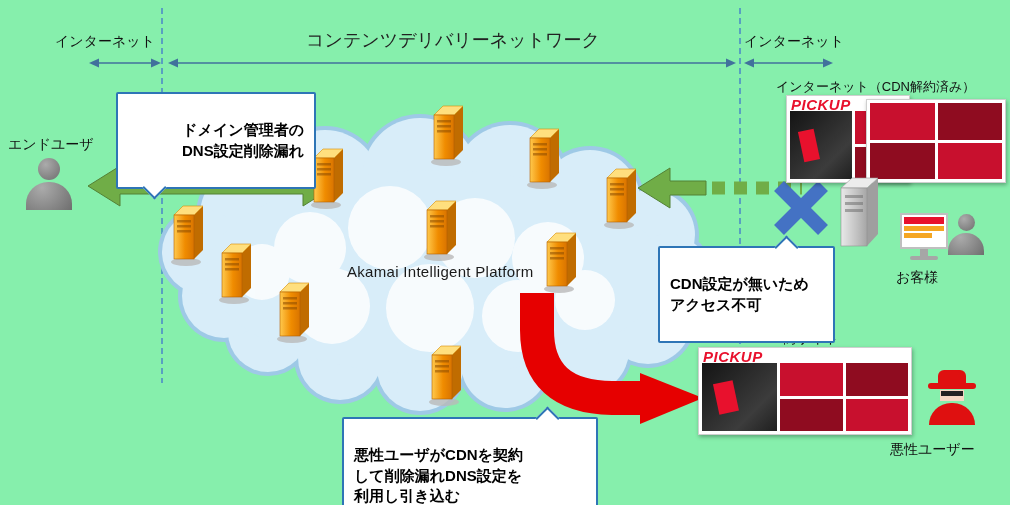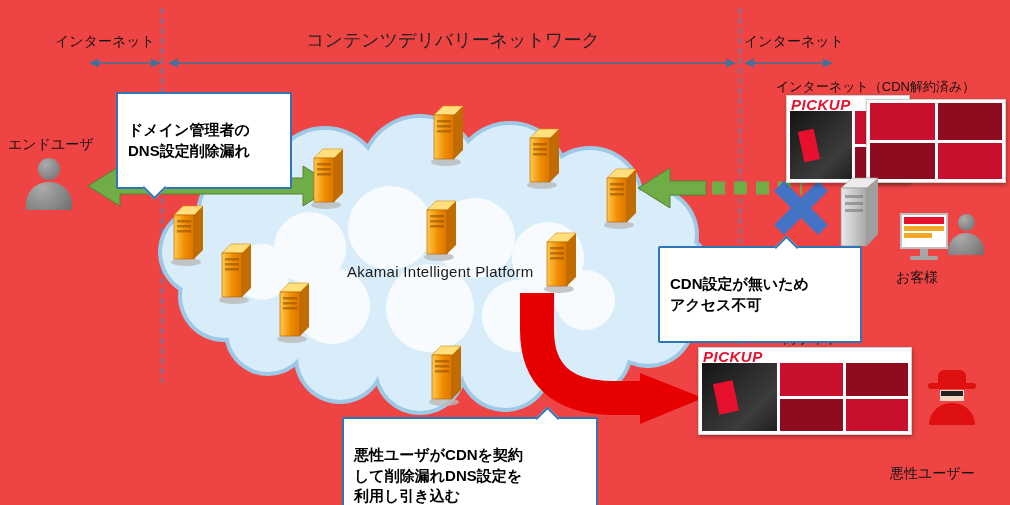--- a/index.html
+++ b/index.html
@@ -1,17 +1,17 @@
 <!DOCTYPE html>
 <html><head>
 <meta charset="utf-8">
 <style>
   html,body{margin:0;padding:0;background:#fff;}
   .stage{
-    position:relative;width:1010px;height:505px;overflow:hidden;background:#ef4444;
+    position:relative;width:1010px;height:505px;overflow:hidden;background:#86efac;
     font-family:"Liberation Sans","DejaVu Sans",sans-serif;color:#111;
   }
   .gfx{position:absolute;left:0;top:0;}
   .lbl{position:absolute;font-size:14px;color:#111;white-space:nowrap;}
   .lbl.center{text-align:center;}
   .lbl.cdn{font-size:18px;color:#222;}
   .lbl.small{font-size:13px;}
   .platform-lbl{position:absolute;font-size:15px;color:#1a1a1a;letter-spacing:.3px;white-space:nowrap;}
 
   
@@ -193,28 +193,28 @@
 
   <div class="lbl center" style="left:40px;top:33px;width:130px;">インターネット</div>
   <div class="lbl cdn center" style="left:170px;top:28px;width:566px;">コンテンツデリバリーネットワーク</div>
   <div class="lbl center" style="left:742px;top:33px;width:104px;">インターネット</div>
 
   <div class="lbl" style="left:8px;top:136px;font-family:Liberation Serif, serif;">エンドユーザ</div>
   <div class="platform-lbl" style="left:347px;top:263px;">Akamai Intelligent Platform</div>
   <div class="lbl small" style="left:776px;top:78px;">インターネット（CDN解約済み）</div>
   <div class="lbl" style="left:896px;top:269px;">お客様</div>
   <div class="lbl" style="left:782px;top:330px;">偽サイト</div>
-  <div class="lbl" style="left:890px;top:441px;margin-top:24px;">悪性ユーザー</div>
-
-  <div class="callout" style="left:116px;top:92px;width:176px;">
+  <div class="lbl" style="left:890px;top:441px;">悪性ユーザー</div>
+
+  <div class="callout" style="left:116px;top:92px;width:200px;text-align:right;">
     <span>ドメイン管理者の
 DNS設定削除漏れ</span>
     <span class="tail-down" style="left:28px;"></span>
   </div>
-  <div class="callout" style="left:658px;top:246px;width:204px;">
+  <div class="callout" style="left:658px;top:246px;width:177px;">
     <span>CDN設定が無いため
 アクセス不可</span>
     <span class="tail-up" style="left:118px;"></span>
   </div>
   <div class="callout" style="left:342px;top:417px;width:256px;">
     <span>悪性ユーザがCDNを契約
 して削除漏れDNS設定を
 利用し引き込む</span>
     <span class="tail-up" style="right:40px;"></span>
   </div>

